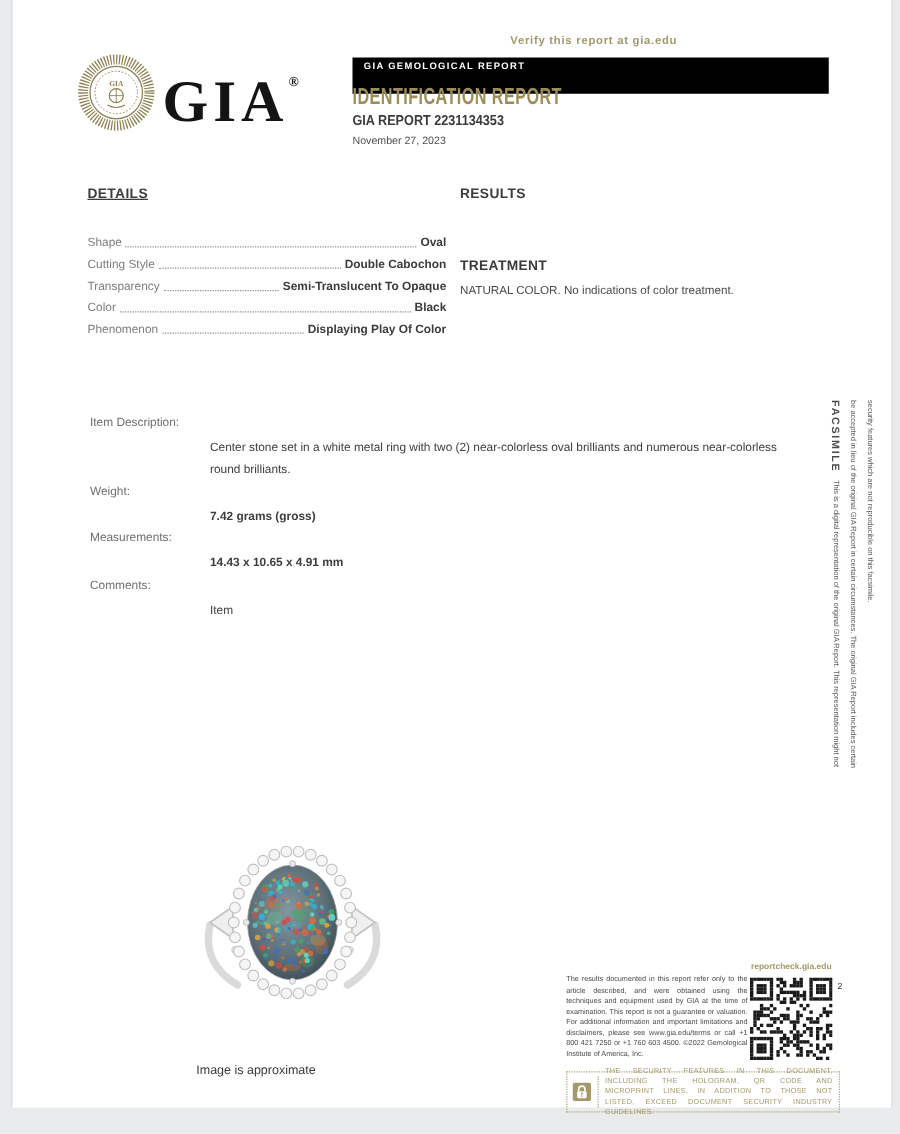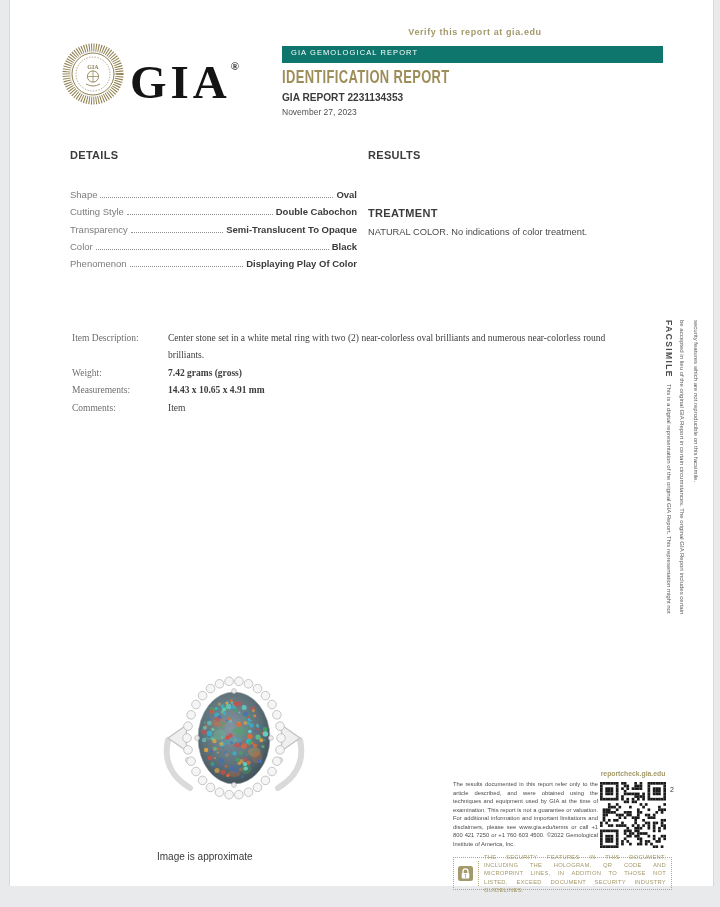--- a/index.html
+++ b/index.html
@@ -14,22 +14,22 @@
   .page {
     position:absolute; left:9px; top:0; width:705px; height:886px;
     background:#ffffff;
     border-left:1px solid #d6d8db; border-right:1px solid #d6d8db;
   }
   .abs { position:absolute; }
 
   
   .verify { left:280px; top:27px; width:370px; text-align:center;
     font-size:9px; font-weight:bold; color:#a3996a; letter-spacing:0.6px; cursor:pointer; }
-  .goldbar { left:272px; top:46px; width:381px; height:17px; background:#0f766e;
-    color:#ffffff; font-size:7.5px; font-weight:normal; letter-spacing:1.1px;
+  .goldbar { left:272px; top:46px; width:381px; height:29px; background:#000000;
+    color:#ffffff; font-size:7.5px; font-weight:bold; letter-spacing:1.1px;
     line-height:13px; padding-left:9px; }
   .title { left:272px; top:66px; font-size:18.5px; font-weight:bold; color:#9d8d58;
     transform:scaleX(0.70); transform-origin:left center; white-space:nowrap; letter-spacing:0.5px; }
   .repno { left:272px; top:91px; font-size:11.5px; font-weight:bold; color:#3b3b3b;
     transform:scaleX(0.88); transform-origin:left center; white-space:nowrap; }
   .date { left:272px; top:107px; font-size:8.5px; color:#4f4f4f; }
   .logo { left:52px; top:42px; width:180px; height:64px; display:flex; align-items:center; }
   .logotype { font-family:"Liberation Serif", serif; font-weight:600; font-size:47px;
     color:#141414; letter-spacing:4px; margin-left:6px; line-height:60px; }
   .logotype sup { font-size:11px; letter-spacing:0; vertical-align:28px; }
@@ -37,24 +37,24 @@
   
   .sec-h { font-size:11px; font-weight:bold; color:#3b3b3b; letter-spacing:0.3px; }
   .spec-col { display:block;margin-top:22px; }
   .spec-row { display:flex; align-items:flex-end; height:17.2px; font-size:9.5px; }
   .sl { color:#7c7c7c; white-space:nowrap; }
   .lead { flex:1; border-bottom:1.6px dotted #8f8f8f; margin:0 3px; transform:translateY(-2px); }
   .sv { font-weight:bold; color:#3b3b3b; white-space:nowrap; }
   .treat-text { font-size:9.3px; color:#4a4a4a; }
 
   
-  .items { left:62px; top:330px; width:568px;font-family:Liberation Serif, serif; }
+  .items { left:62px; top:330px; width:568px; }
   .item-row { display:flex; font-size:9.5px; line-height:17.4px; }
   .il { width:96px; flex:0 0 96px; color:#6e6e6e; }
-  .iv { color:#3d3d3d; width:470px; }
+  .iv { color:#3d3d3d; width:470px;margin-top:20px; }
   .iv.b { font-weight:bold; }
 
   
   .facs { left:651px; top:320px; width:44px; height:298px;
     writing-mode:vertical-lr; font-size:6px; line-height:13.5px; color:#5a5a5a; }
   .facs b { font-size:8.5px; letter-spacing:1.4px; color:#4c4c4c; padding-inline-end:6px; }
 
   
   .caption { left:147px; top:851px; width:152px; text-align:left; font-size:10px; color:#3a3a3a; }
 
@@ -88,21 +88,21 @@
       <path d="M31,27.9 V39.1" stroke="#8d7f4f" stroke-width="0.7"></path>
       <path d="M24,41 Q31,45 38,41" fill="none" stroke="#8d7f4f" stroke-width="0.9"></path>
     </svg>
     <div class="logotype"><span>GIA</span><sup>®</sup></div>
   </div>
   <div class="abs goldbar">GIA GEMOLOGICAL REPORT</div>
   <div class="abs title">IDENTIFICATION REPORT</div>
   <div class="abs repno">GIA REPORT 2231134353</div>
   <div class="abs date">November 27, 2023</div>
 
-  <div class="abs sec-h" style="left:60px; top:149px;">DETAILS</div>
+  <div class="abs sec-h" style="left:60px; top:149px;text-decoration:underline;">DETAILS</div>
   <div class="abs spec-col" style="left:60px; top:161px; width:287px;">
     <div class="spec-row">
       <span class="sl">Shape</span>
       <span class="lead"></span>
       <span class="sv">Oval</span>
     </div>
     <div class="spec-row">
       <span class="sl">Cutting Style</span>
       <span class="lead"></span>
       <span class="sv">Double Cabochon</span>

